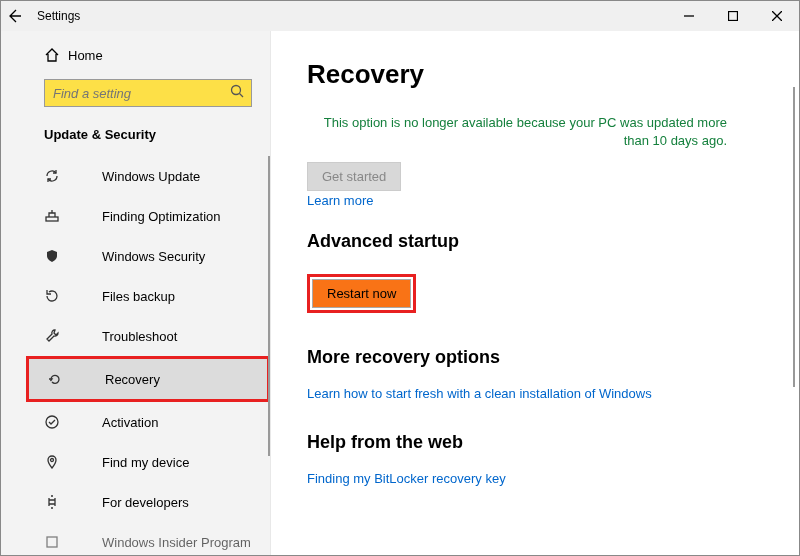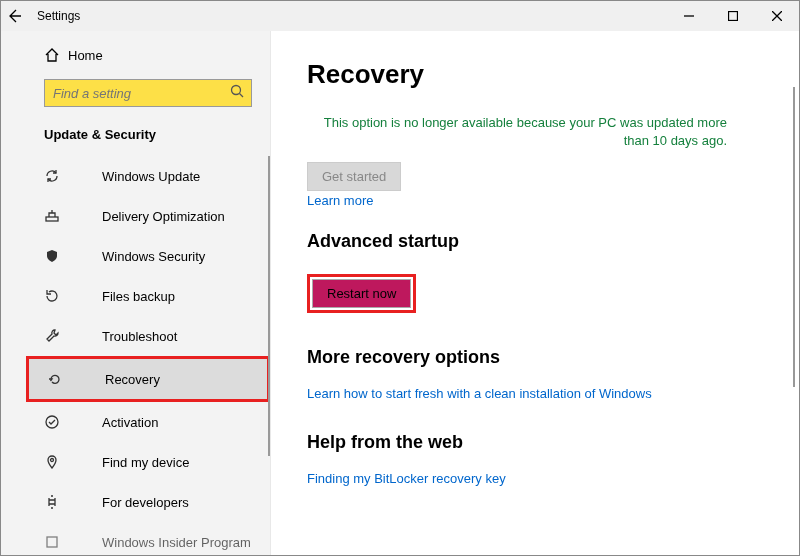--- a/index.html
+++ b/index.html
@@ -27,21 +27,21 @@
   .nav-item { display: flex; align-items: center; height: 40px; padding-left: 18px; font-size: 13px; cursor: pointer; gap: 30px; }
   .nav-item .icon { width: 28px; display:inline-flex; align-items:center; color:#333; }
   .nav-item.selected { background: #dcdcdc; }
   .nav-highlight { border: 3px solid #e82020; }
 
   .content { flex: 1; padding: 28px 36px 0 36px; overflow: hidden; position: relative; }
   .content-scroll { position: absolute; right: 4px; top: 56px; width: 2px; height: 300px; background: #999; }
   h1 { font-size: 26px; font-weight: 600; margin-bottom: 24px; }
   h2 { font-size: 18px; font-weight: 600; margin: 22px 0 10px 0; }
   .desc { font-size: 13px; line-height: 1.4; color: #15803d; max-width: 420px; text-align: right; }
-  .btn { display: inline-block; background: #be185d; border: 1px solid #aaa; padding: 6px 14px; font-size: 13px; margin-top: 12px; cursor: pointer; }
+  .btn { display: inline-block; background: #f97316; border: 1px solid #aaa; padding: 6px 14px; font-size: 13px; margin-top: 12px; cursor: pointer; }
   .btn.disabled { color: #888; border-color: #ccc; background:#d8d8d8; cursor: default; }
   .btn-highlight { border: 3px solid #e82020; padding: 2px; display:inline-block; margin-top:12px;}
   .btn-highlight .btn { margin-top: 0; }
   .link { color: #0066cc; font-size: 13px; display: inline-block; cursor: pointer; }
 
   svg { stroke: currentColor; fill: none; stroke-width: 1.3; }
 </style>
 </head>
 <body>
 
@@ -102,21 +102,21 @@
           </span>
         <span>Windows Update</span>
       </div>
       <div class="nav-item">
         <span class="icon">
             <svg width="16" height="16" viewBox="0 0 16 16">
               <rect x="2" y="9" width="12" height="4"></rect>
               <path d="M5 9V5h6v4M8 2v3"></path>
             </svg>
           </span>
-        <span>Delivery Optimization</span>
+        <span>Finding Optimization</span>
       </div>
       <div class="nav-item">
         <span class="icon">
             <svg width="16" height="16" viewBox="0 0 16 16">
               <path d="M8 2 L13 4 V8 C13 11 10 13 8 14 C6 13 3 11 3 8 V4 Z" fill="#333" stroke="none"></path>
             </svg>
           </span>
         <span>Windows Security</span>
       </div>
       <div class="nav-item">

